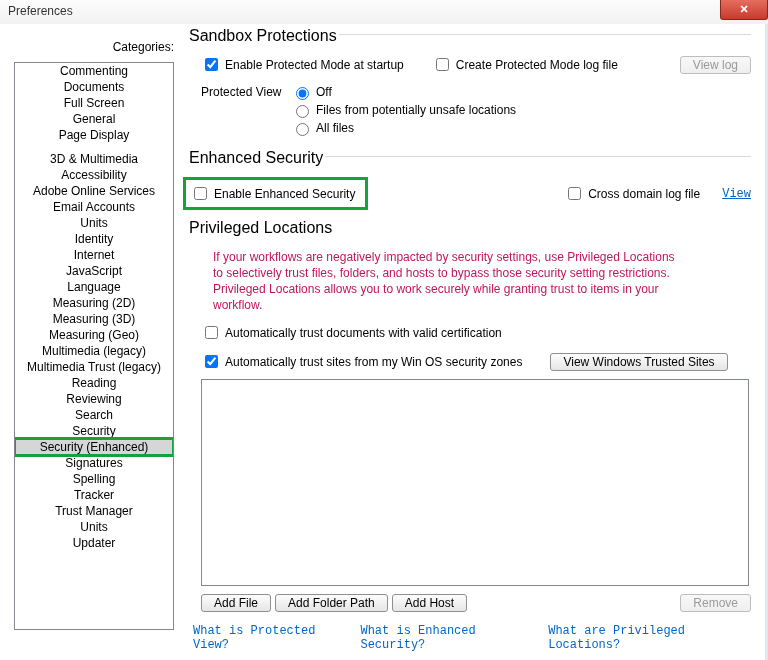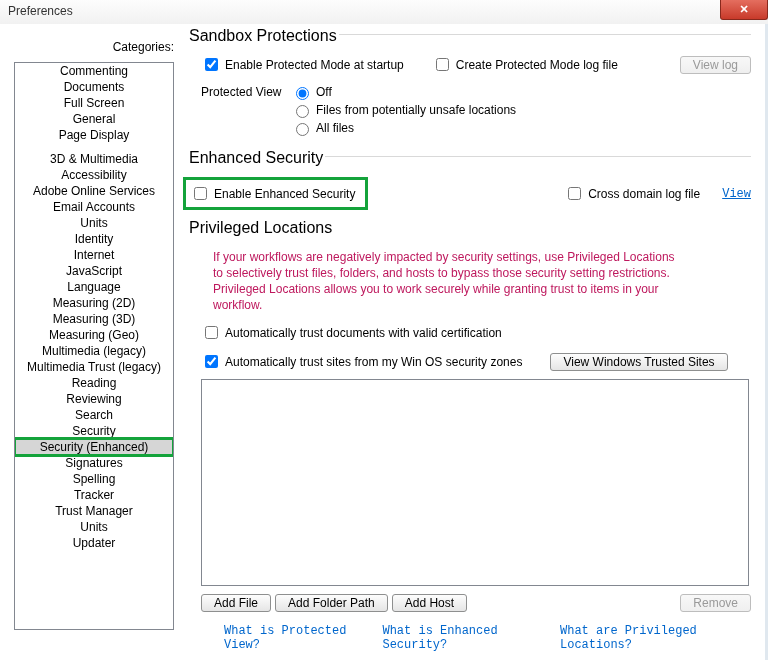--- a/index.html
+++ b/index.html
@@ -110,21 +110,21 @@
     background:#fff;
     flex:1;
     min-height:196px;
     margin-top:6px;
   }
   .desc {
     color:#be185d; max-width:470px; line-height:16px; margin:4px 0 8px 26px;
   }
   .footer-links {
     margin-top:10px; color:#0066cc;
-    display:flex; gap:12px; padding-left:6px;margin-left:31px;
+    display:flex; gap:12px; padding-left:6px;
   }
   .section-sandbox { padding-bottom:6px; }
   .green-box {
     border:3px solid #14a33b;
     padding:4px 10px 4px 4px;
     display:inline-flex; align-items:center; gap:4px;
     position:relative; left:-4px;
   }
 </style>
 </head>

